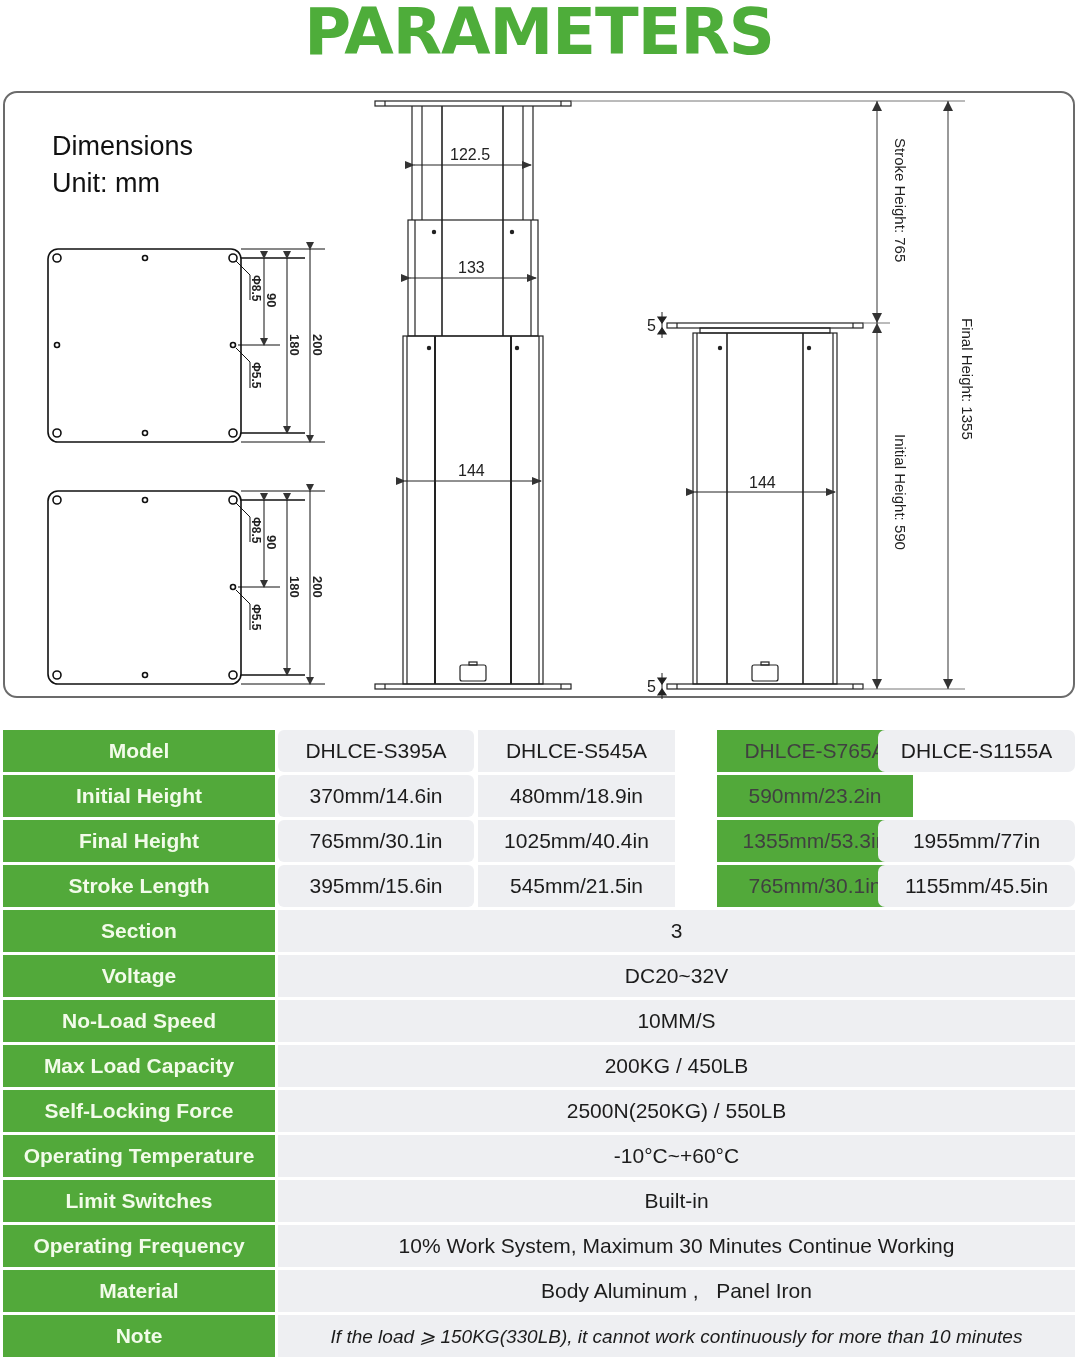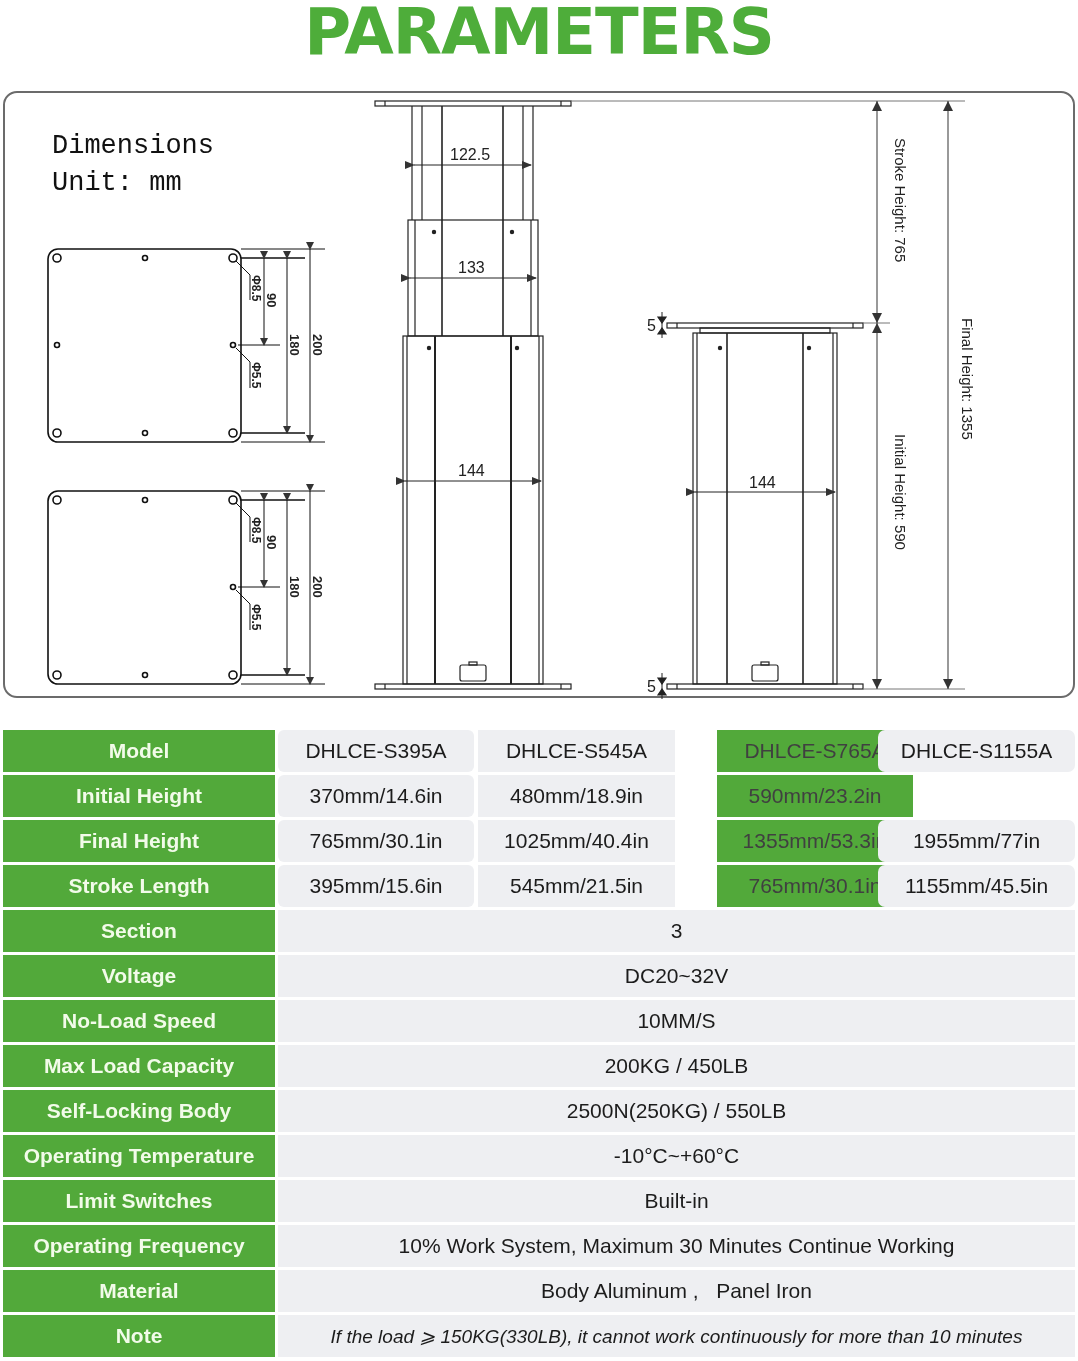--- a/index.html
+++ b/index.html
@@ -11,21 +11,21 @@
     font-family: "DejaVu Sans", sans-serif; font-weight: bold; font-size: 64px;
     letter-spacing: -1px; color: #4ead3a; line-height: 72px;
   }
 
   .drawing-panel {
     position: absolute; left: 3px; top: 91px; width: 1072px; height: 607px;
     border: 2px solid #6b6b6b; border-radius: 14px; background: #fff;
   }
   .dim-label {
     position: absolute; left: 52px; top: 128px; font-size: 27px; line-height: 37px;
-    color: #111; font-family: Liberation Mono, monospace;
+    color: #111; font-family: Liberation Sans, sans-serif;
   }
   svg.drawing { position: absolute; left: 0; top: 0; }
   svg text { font-family: "Liberation Sans", sans-serif; fill: #222; }
 
   .spec-table {
     position: absolute; left: 3px; top: 730px; width: 1072px;
     border-collapse: separate; border-spacing: 0;
   }
   .row { position: absolute; left: 0; width: 1072px; height: 42px; }
   .cell {
@@ -258,21 +258,21 @@
   </div>
   <div class="row" style="top:270px">
     <div class="cell label-cell">No-Load Speed</div>
     <div class="cell val-cell wide">10MM/S</div>
   </div>
   <div class="row" style="top:315px">
     <div class="cell label-cell">Max Load Capacity</div>
     <div class="cell val-cell wide">200KG / 450LB</div>
   </div>
   <div class="row" style="top:360px">
-    <div class="cell label-cell">Self-Locking Body</div>
+    <div class="cell label-cell">Self-Locking Force</div>
     <div class="cell val-cell wide">2500N(250KG) / 550LB</div>
   </div>
   <div class="row" style="top:405px">
     <div class="cell label-cell">Operating Temperature</div>
     <div class="cell val-cell wide">-10°C~+60°C</div>
   </div>
   <div class="row" style="top:450px">
     <div class="cell label-cell">Limit Switches</div>
     <div class="cell val-cell wide">Built-in</div>
   </div>

